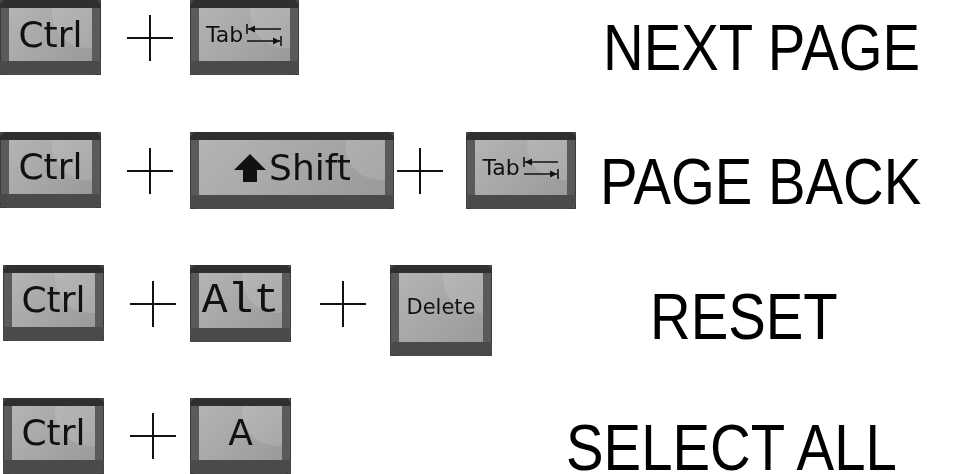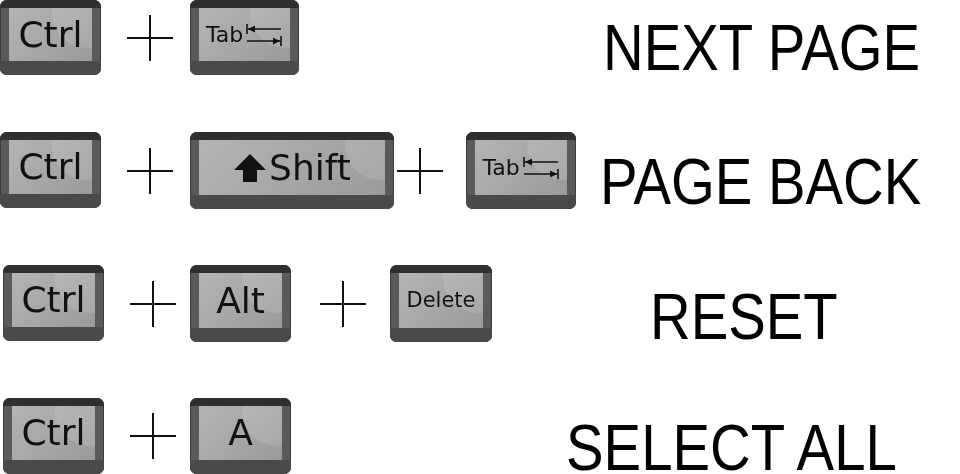--- a/index.html
+++ b/index.html
@@ -1,18 +1,18 @@
 <!DOCTYPE html>
 <html><head>
 <meta charset="utf-8">
 <style>
   html, body { margin:0; padding:0; background:#ffffff; }
   body { width:960px; height:474px; position:relative; overflow:hidden; font-family:"Liberation Sans", sans-serif; }
   .key {
-    position:absolute; box-sizing:border-box; border-radius:7px;
+    position:absolute; box-sizing:border-box; border-radius:1px;
     background:#5a5a5a;
     box-shadow: inset 0 0 0 1px #3a3a3a;
   }
   .key .top-bevel { position:absolute; left:0; right:0; top:0; height:8px; background:#2f2f2f; border-radius:7px 7px 0 0; }
   .key .bottom-bevel { position:absolute; left:0; right:0; bottom:0; height:14px; background:#4a4a4a; border-radius:0 0 7px 7px; }
   .key .face {
     position:absolute; left:9px; right:9px; top:8px; bottom:14px;
     background: linear-gradient(135deg, #b4b4b4 0%, #a6a6a6 55%, #9a9a9a 100%);
     display:flex; align-items:center; justify-content:center;
     color:#111; overflow:hidden;
@@ -104,25 +104,25 @@
       <div class="bottom-bevel"></div>
     <div class="face">
         <span class="label" style="font-size:36px;">Ctrl</span>
       </div>
   </div>
   <div class="plus" style="left:130px;top:281px;"></div>
   <div class="key" style="left:190px;top:265px;width:101px;height:77px;">
     <div class="top-bevel"></div>
       <div class="bottom-bevel"></div>
     <div class="face">
-        <span class="label" style="font-size:36px;">Alt</span>
+        <span class="label" style="font-size:43px;font-family:Liberation Mono, monospace;">Alt</span>
       </div>
   </div>
   <div class="plus" style="left:320px;top:281px;"></div>
-  <div class="key" style="left:390px;top:265px;width:102px;height:77px;">
+  <div class="key" style="left:390px;top:265px;width:102px;height:91px;">
     <div class="top-bevel"></div>
       <div class="bottom-bevel"></div>
     <div class="face">
         <span class="label" style="font-size:21px;">Delete</span>
       </div>
   </div>
   <div class="action" style="left:650px;top:285px;">RESET</div>
 </div>
 
 <div>

